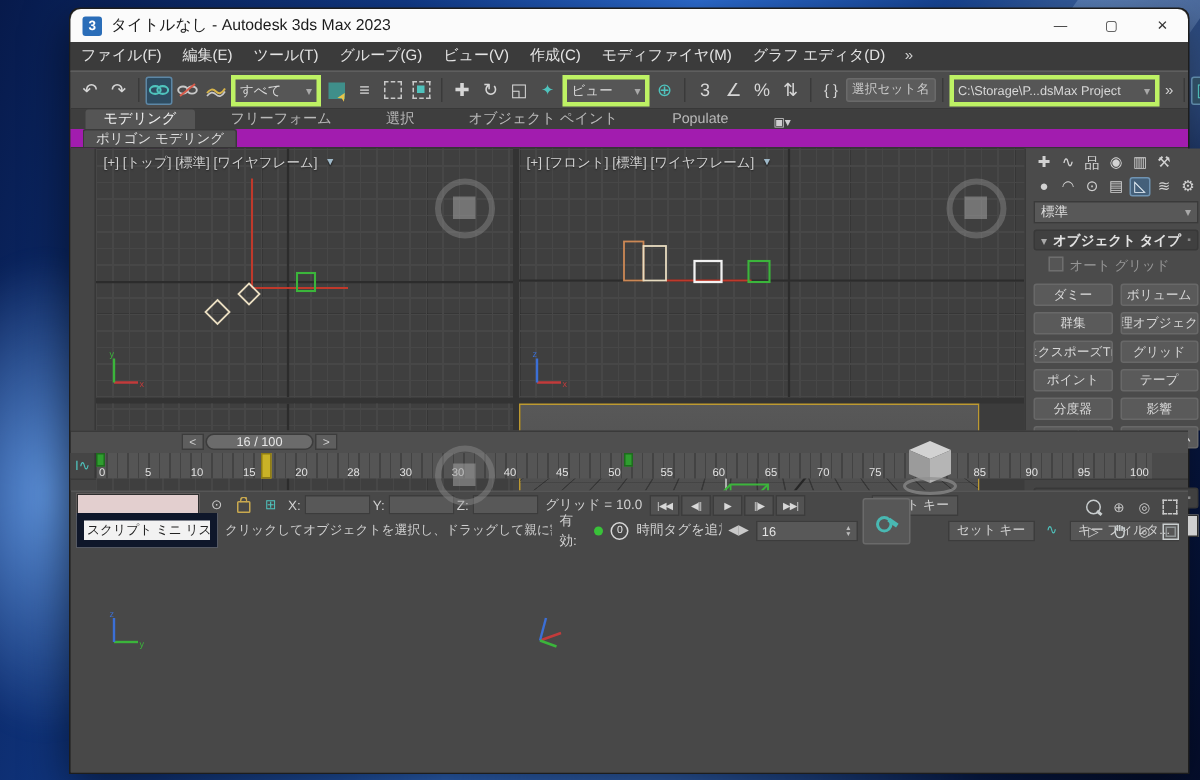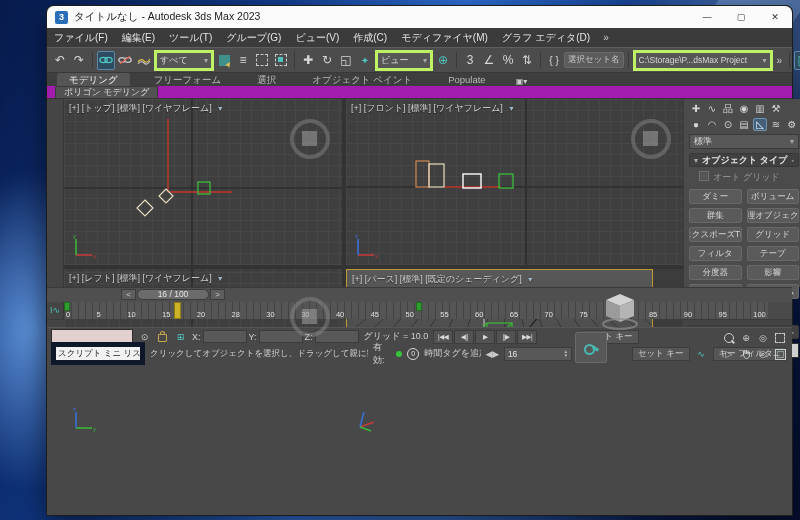--- a/index.html
+++ b/index.html
@@ -320,24 +320,20 @@
             </div>
           <svg class="tripod" width="30" height="30" viewBox="0 0 30 30">
             <line x1="8" y1="24" x2="24" y2="24" stroke="#c23b3b" stroke-width="1.6"></line>
             <line x1="8" y1="24" x2="8" y2="8" stroke="#3bb53b" stroke-width="1.6"></line>
             <text x="25" y="27" font-size="6" fill="#c23b3b">x</text>
             <text x="5" y="7" font-size="6" fill="#3bb53b">y</text>
           </svg>
         </div>
 
         <div class="viewport vp-bl">
-          <div class="vp-label">
-            <span>[+] [レフト] [標準] [ワイヤフレーム]</span>
-            <span class="funnel">▼</span>
-          </div>
           <svg class="scene" width="278" height="169" viewBox="0 0 278 169">
             <line x1="128" y1="0" x2="128" y2="169" stroke="#2c2c2c" stroke-width="1.5"></line>
             <line x1="0" y1="89" x2="278" y2="89" stroke="#2c2c2c" stroke-width="1.5"></line>
             <line x1="112" y1="89" x2="145" y2="89" stroke="#c0392b" stroke-width="1.4"></line>
             <rect x="140" y="60" width="18" height="29" fill="none" stroke="#cc8855" stroke-width="1.2"></rect>
             <rect x="146" y="64" width="16" height="25" fill="none" stroke="#e8dcc0" stroke-width="1.2"></rect>
             <rect x="133" y="74" width="16" height="15" fill="none" stroke="#f2f2f2" stroke-width="1.5"></rect>
             <rect x="124" y="76" width="13" height="13" fill="none" stroke="#3bb53b" stroke-width="1.4"></rect>
           </svg>
           <div class="vcube" style="top:26px">
@@ -347,24 +343,20 @@
           <svg class="tripod" width="30" height="30" viewBox="0 0 30 30">
             <line x1="8" y1="24" x2="24" y2="24" stroke="#3bb53b" stroke-width="1.6"></line>
             <line x1="8" y1="24" x2="8" y2="8" stroke="#3b6fd6" stroke-width="1.6"></line>
             <text x="25" y="27" font-size="6" fill="#3bb53b">y</text>
             <text x="5" y="7" font-size="6" fill="#3b6fd6">z</text>
           </svg>
         </div>
 
         <div class="viewport persp vp-br">
           <div class="persp-grid"></div>
-          <div class="vp-label">
-            <span>[+] [パース] [標準] [既定のシェーディング]</span>
-            <span class="funnel">▼</span>
-          </div>
           <svg class="scene" width="307" height="169" viewBox="0 0 307 169">
             <line x1="10" y1="128" x2="300" y2="74" stroke="#262626" stroke-width="1.5"></line>
             <line x1="92" y1="169" x2="205" y2="30" stroke="#262626" stroke-width="1.5"></line>
             <line x1="60" y1="95" x2="150" y2="91" stroke="#c0392b" stroke-width="1.4"></line>
             <line x1="137" y1="26" x2="137" y2="86" stroke="#cfcfcf" stroke-width="1"></line>
 
             <polygon points="57,92 97,92 103,85 63,85" fill="#e6c9ab"></polygon>
             <polygon points="57,92 97,92 97,162 54,162" fill="#d2ab8c"></polygon>
             <polygon points="97,92 103,85 106,153 97,162" fill="#b18a6b"></polygon>
 
@@ -432,21 +424,21 @@
           <span class="cbx"></span>
           <span>オート グリッド</span>
         </div>
         <div class="btn-grid">
           <div class="hbtn">ダミー</div>
           <div class="hbtn">ボリューム</div>
           <div class="hbtn">群集</div>
           <div class="hbtn">代理オブジェクト</div>
           <div class="hbtn">エクスポーズTm</div>
           <div class="hbtn">グリッド</div>
-          <div class="hbtn">フィルタ</div>
+          <div class="hbtn">ポイント</div>
           <div class="hbtn">テープ</div>
           <div class="hbtn">分度器</div>
           <div class="hbtn">影響</div>
           <div class="hbtn">矢印</div>
           <div class="hbtn">ボリューム</div>
           <div class="hbtn">コンパス</div>
           <div></div>
         </div>
         <div class="rollout">
           <span class="caret">▾</span>

